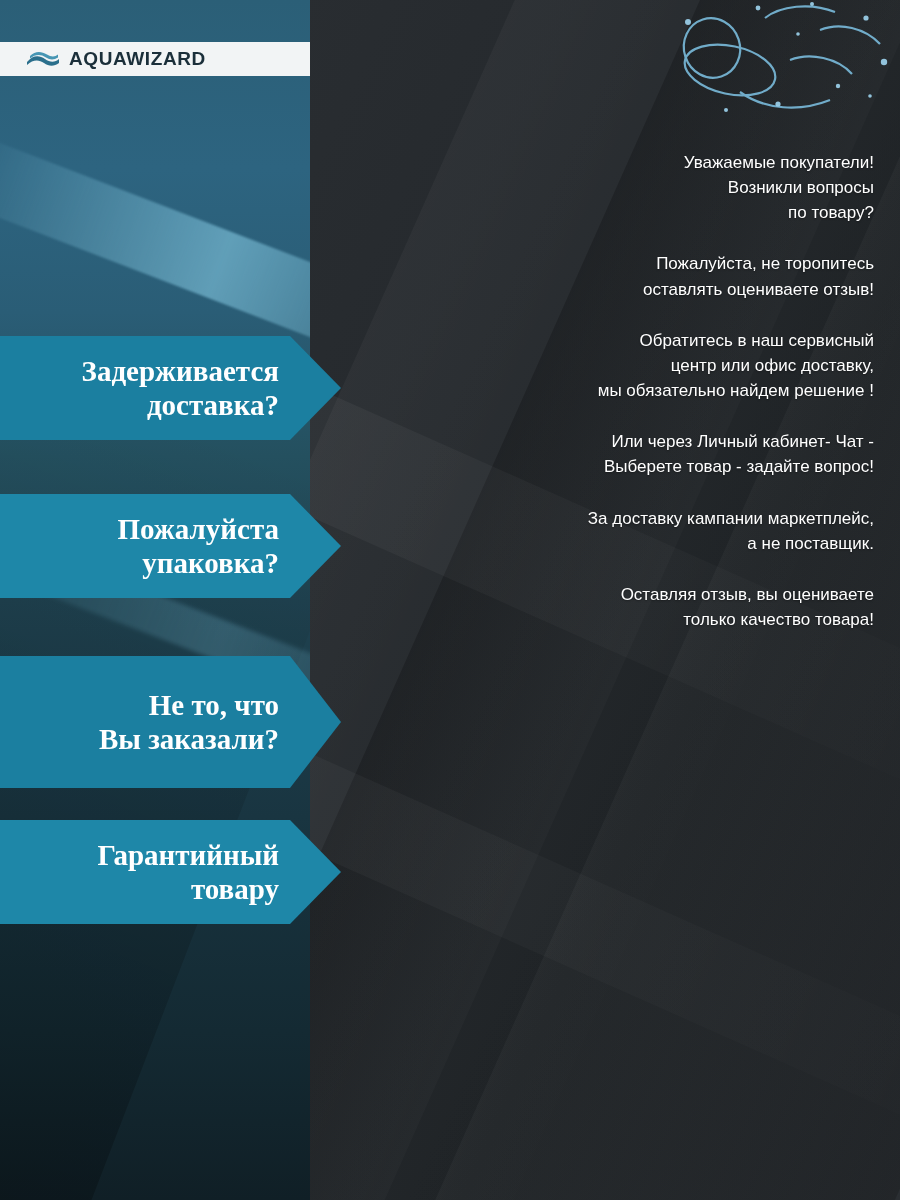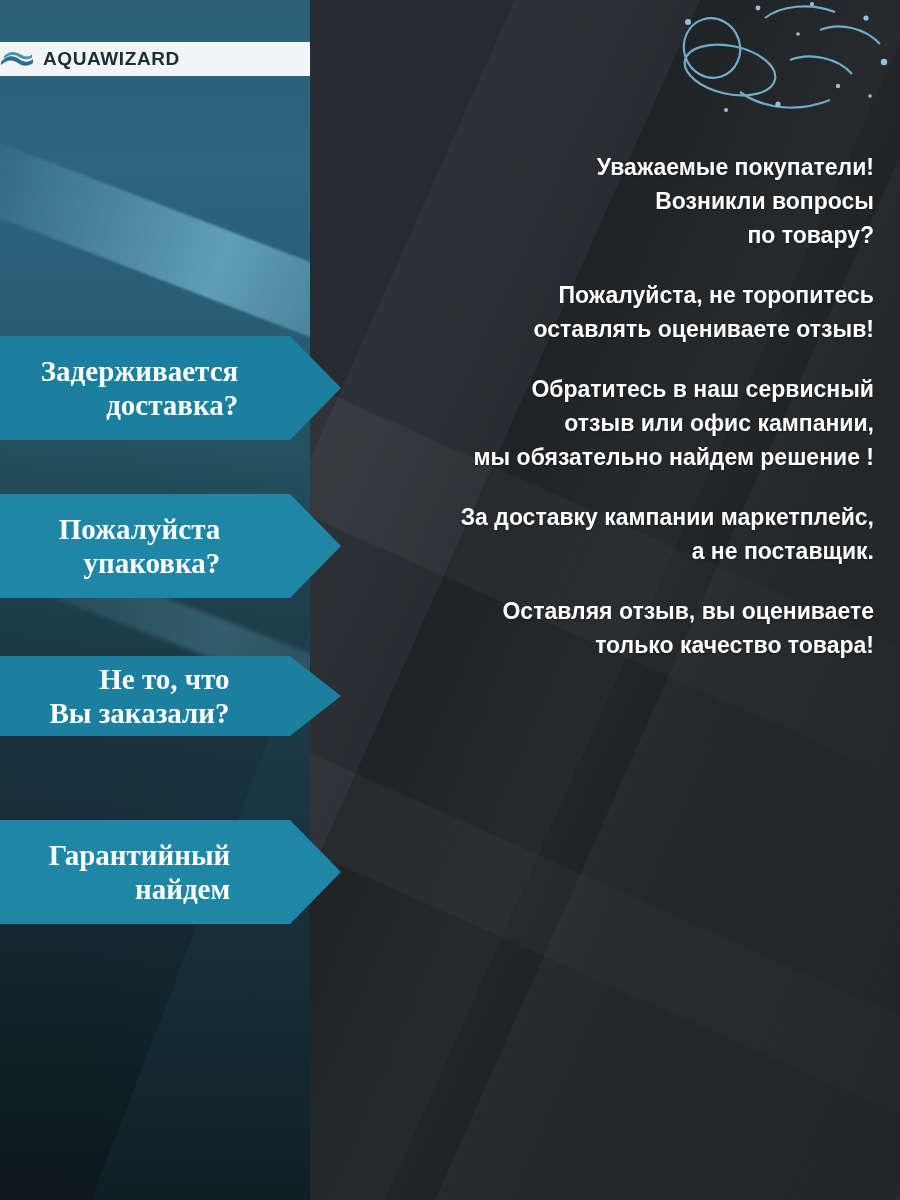--- a/index.html
+++ b/index.html
@@ -103,20 +103,21 @@
   }
 
   
   .logo-box {
     position: absolute;
     left: 0; top: 42px;
     width: 310px; height: 34px;
     background: #f2f4f5;
     display: flex;
     align-items: center;
+    padding-left: 26px;
     box-sizing: border-box;
   }
   .logo-mark {
     width: 34px; height: 20px;
     margin-right: 9px;
     flex: none;
   }
   .logo-text {
     font-family: "Liberation Sans", sans-serif;
     font-weight: bold;
@@ -127,21 +128,21 @@
   }
 
   
   .banner {
     position: absolute;
     left: 0;
     width: 341px;
     color: #ffffff;
     display: flex;
     align-items: center;
-    justify-content: center;
+    justify-content: flex-end;
     box-sizing: border-box;
   }
   .banner-shape {
     position: absolute;
     inset: 0;
     background: #1b7fa0;
     -webkit-clip-path: polygon(0 0, 290px 0, 341px 50%, 290px 100%, 0 100%);
     clip-path: polygon(0 0, 290px 0, 341px 50%, 290px 100%, 0 100%);
   }
   .banner-shape.lighter { background: #1e87a8; }
@@ -152,36 +153,36 @@
     font-weight: bold;
     font-size: 29px;
     line-height: 1.18;
     text-align: right;
     padding-right: 62px;
     white-space: pre-line;
   }
 
   #banner-0 { top: 336px; height: 104px; }
   #banner-1 { top: 494px; height: 104px; }
-  #banner-2 { top: 656px; height: 80px; }
+  #banner-2 { top: 656px; height: 132px; }
   #banner-3 { top: 820px; height: 104px; }
 
   
   .copy {
     position: absolute;
     right: 26px;
     top: 150px;
     width: 560px;
     text-align: right;
     color: #ffffff;
   }
   .para {
     font-family: "Liberation Sans", sans-serif;
-    font-weight: bold;
-    font-size: 23px;
+    font-weight: normal;
+    font-size: 17px;
     line-height: 1.48;
     margin: 0 0 26px 0;
     white-space: pre-line;
     text-shadow: 0 1px 2px rgba(0,0,0,0.35);
   }
   .para.gap-big { margin-bottom: 58px; }
 
   
   .splash {
     position: absolute;
@@ -253,31 +254,33 @@
 
   <div class="banner" id="banner-2">
     <div class="banner-shape"></div>
     <div class="banner-label">Не то, что
 Вы заказали?</div>
   </div>
 
   <div class="banner" id="banner-3">
     <div class="banner-shape lighter"></div>
     <div class="banner-label">Гарантийный
-найдем</div>
+товару</div>
   </div>
 
   <div class="copy">
     <p class="para">Уважаемые покупатели!
 Возникли вопросы
 по товару?</p>
     <p class="para">Пожалуйста, не торопитесь
 оставлять оцениваете отзыв!</p>
     <p class="para">Обратитесь в наш сервисный
-отзыв или офис кампании,
+центр или офис доставку,
 мы обязательно найдем решение !</p>
+    <p class="para">Или через Личный кабинет- Чат -
+Выберете товар - задайте вопрос!</p>
     <p class="para">За доставку кампании маркетплейс,
 а не поставщик.</p>
     <p class="para gap-big">Оставляя отзыв, вы оцениваете
 только  качество товара!</p>
   </div>
 
 </div>
 
 </body></html>

